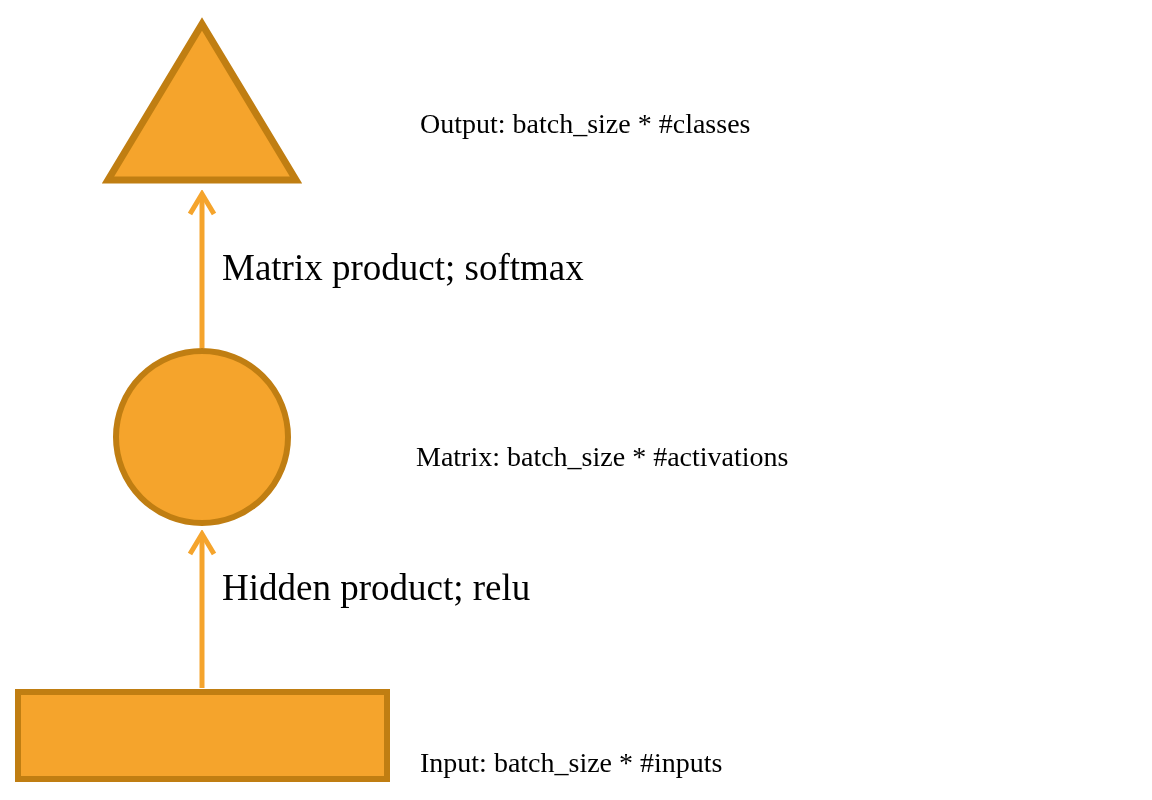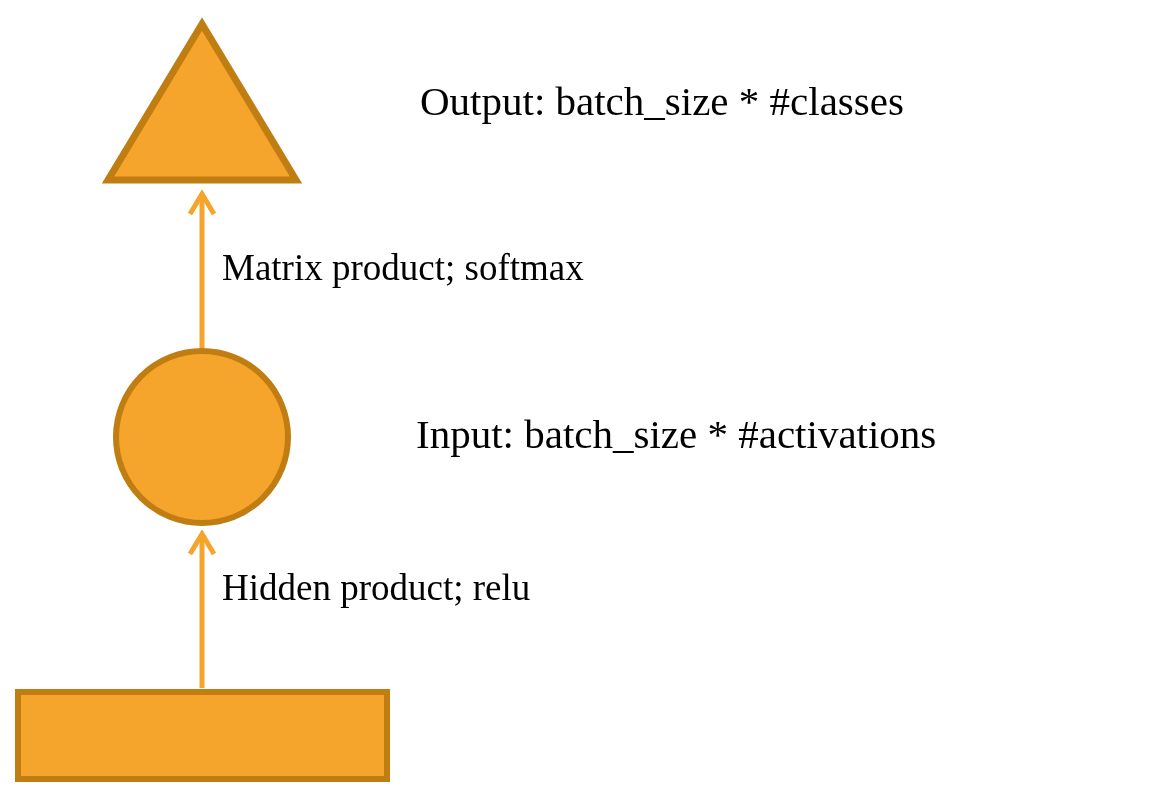--- a/index.html
+++ b/index.html
@@ -37,23 +37,24 @@
     stroke-width:5;
     fill:none;
     stroke-linejoin:miter;
   }
   .input-rect{
     box-sizing:border-box;
     background:var(--shape-fill);
     border:6px solid var(--shape-stroke);
   }
   .node-label{
-    font-size:41px;
+    font-size:28px;
     line-height:1;
     white-space:nowrap;
+    margin-top:29px;
   }
   .edge-label{
     font-size:37px;
     line-height:1;
     white-space:nowrap;
   }
 </style>
 </head>
 <body>
 
@@ -69,25 +70,26 @@
     <line class="arrow-line" x1="18" y1="158" x2="18" y2="8"></line>
     <polyline class="arrow-head" points="6,24 18,4 30,24"></polyline>
   </svg>
 
   <div class="abs edge-label" style="left:222px;top:249px;">Matrix product; softmax</div>
 
   <svg class="abs" style="left:112px;top:347px;" width="180" height="180" viewBox="0 0 180 180">
     <circle class="shape-style" cx="90" cy="90" r="86" stroke-width="6"></circle>
   </svg>
 
-  <div class="abs node-label" style="left:416px;top:414px;">Input: batch_size * #activations</div>
+  <div class="abs node-label" style="left:416px;top:414px;">Matrix: batch_size * #activations</div>
 
   <svg class="abs" style="left:184px;top:530px;" width="36" height="158" viewBox="0 0 36 158">
     <line class="arrow-line" x1="18" y1="158" x2="18" y2="8"></line>
     <polyline class="arrow-head" points="6,24 18,4 30,24"></polyline>
   </svg>
 
   <div class="abs edge-label" style="left:222px;top:569px;">Hidden product; relu</div>
 
   <div class="abs input-rect" style="left:15px;top:689px;width:375px;height:93px;"></div>
 
+  <div class="abs node-label" style="left:420px;top:720px;">Input: batch_size * #inputs</div>
 
 </div>
 
 </body></html>

